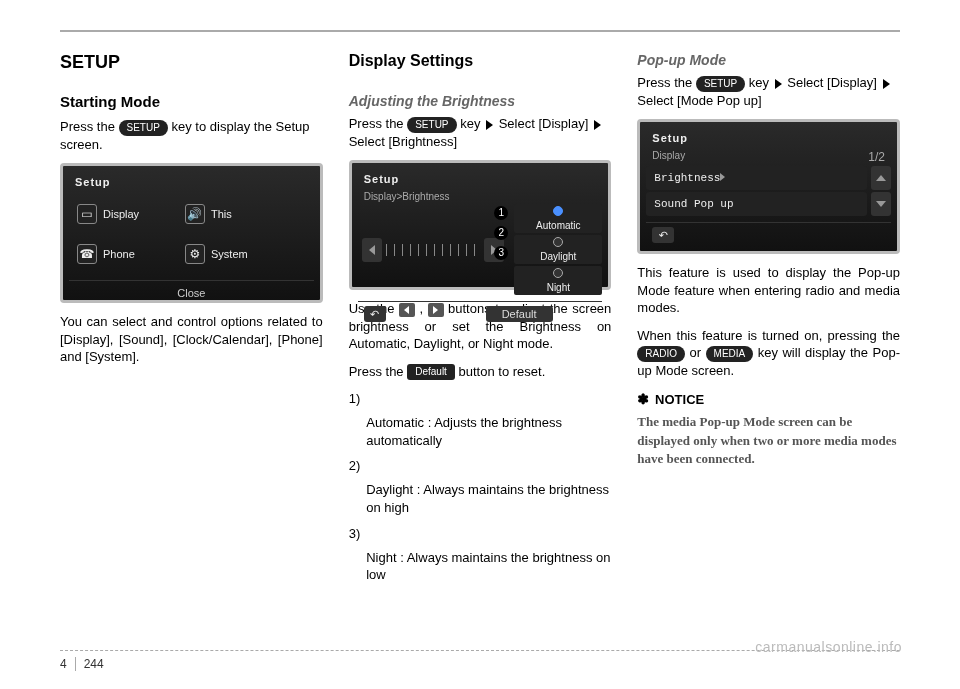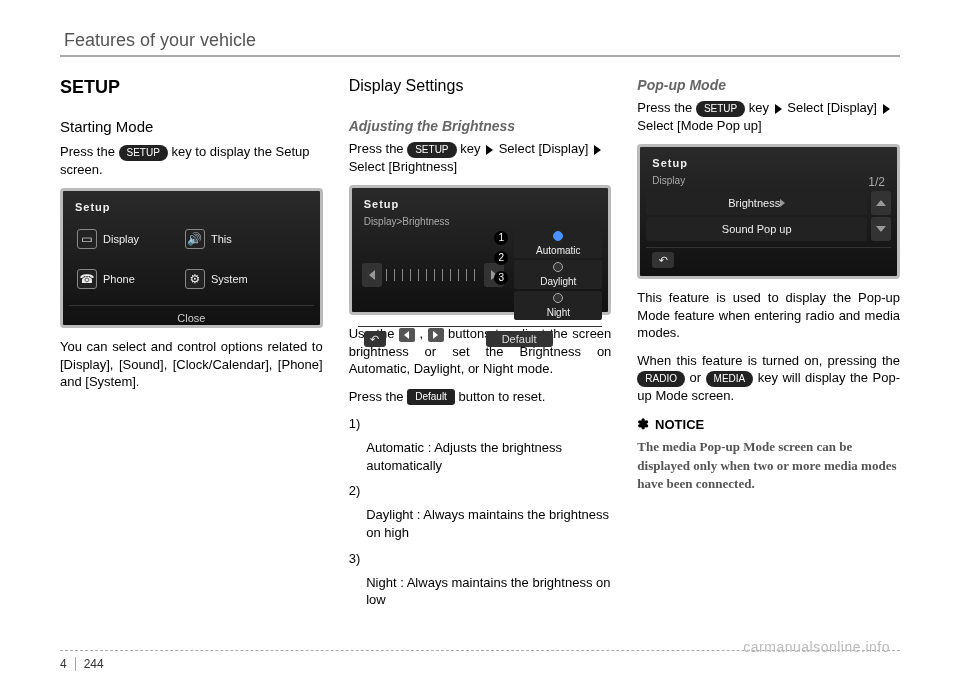--- a/index.html
+++ b/index.html
@@ -34,21 +34,21 @@
     flex: 1;
     min-width: 0;
   }
   h2.setup-h {
     font-size: 18px;
     font-weight: bold;
     margin-bottom: 20px;
   }
   h3.subhead-bold {
     font-size: 15px;
-    font-weight: normal;
+    font-weight: bold;
     margin-bottom: 8px;
   }
   h3.subhead-italic {
     font-size: 14px;
     font-style: italic;
     font-weight: bold;
     color: #666;
     margin-bottom: 6px;
   }
   p { margin-bottom: 10px; line-height: 1.35; }
@@ -159,21 +159,21 @@
     display:flex;align-items:center;justify-content:center;font-size:11px;
   }
   .default-btn{
     background:#333;color:#ddd;padding:2px 16px;border-radius:3px;font-size:11px;
   }
 
   .display-list{ display:flex; }
   .display-rows{ flex:1; display:flex; flex-direction:column; gap:2px; }
   .display-row{
     background:#222;padding:6px 8px;border-radius:3px;font-size:11px;
-    display:flex;justify-content:center;align-items:center;
+    display:flex;justify-content:flex-start;align-items:center;font-family:Liberation Mono, monospace;
   }
   .display-row .chev::after{
     content:"";display:inline-block;width:0;height:0;
     border-top:4px solid transparent;border-bottom:4px solid transparent;
     border-left:5px solid #999;
   }
   .scroll-col{
     width:20px;display:flex;flex-direction:column;gap:2px;margin-left:4px;
   }
   .scroll-btn{
@@ -206,29 +206,28 @@
   .footer{
     position:absolute; left:60px; right:60px; bottom:18px;
   }
   .footer-rule{
     border:none;border-top:1px dashed #aaa;margin-bottom:6px;
   }
   .footer-nums{ display:flex; align-items:center; gap:6px; font-size:12px; color:#333;}
   .footer-divider{ width:1px;height:14px;background:#aaa;margin:0 2px;}
 
   .watermark{
-    position:absolute; right:70px; bottom:34px; font-size:14px;
+    position:absolute; right:58px; bottom:34px; font-size:14px;
     color:#bbb; letter-spacing:0.5px;
   }
 </style>
 </head>
 <body>
 
 <div class="page">
-  <div class="page-header">Features of your vehicle</div>
   <hr class="header-rule">
 
   <div class="columns">
 
     <div class="col">
       <h2 class="setup-h">SETUP</h2>
       <h3 class="subhead-bold">Starting Mode</h3>
       <p>
         <span>Press the </span>
         <span class="key-pill">SETUP</span>

